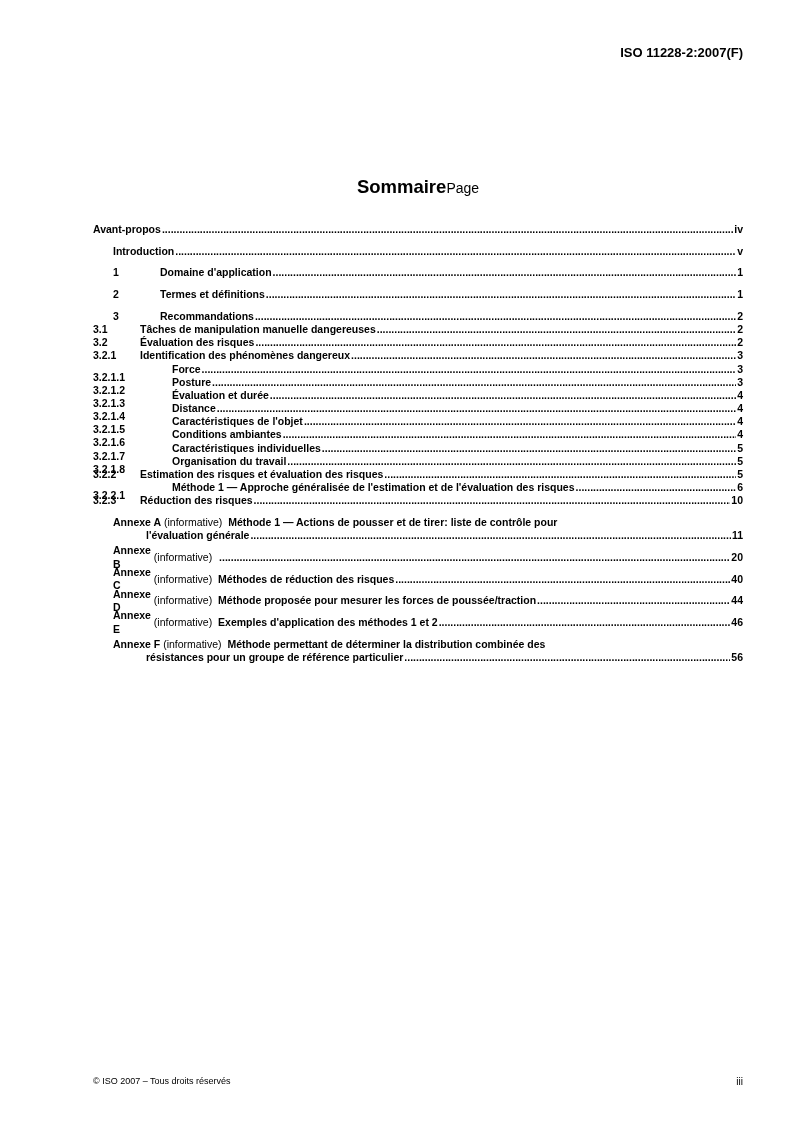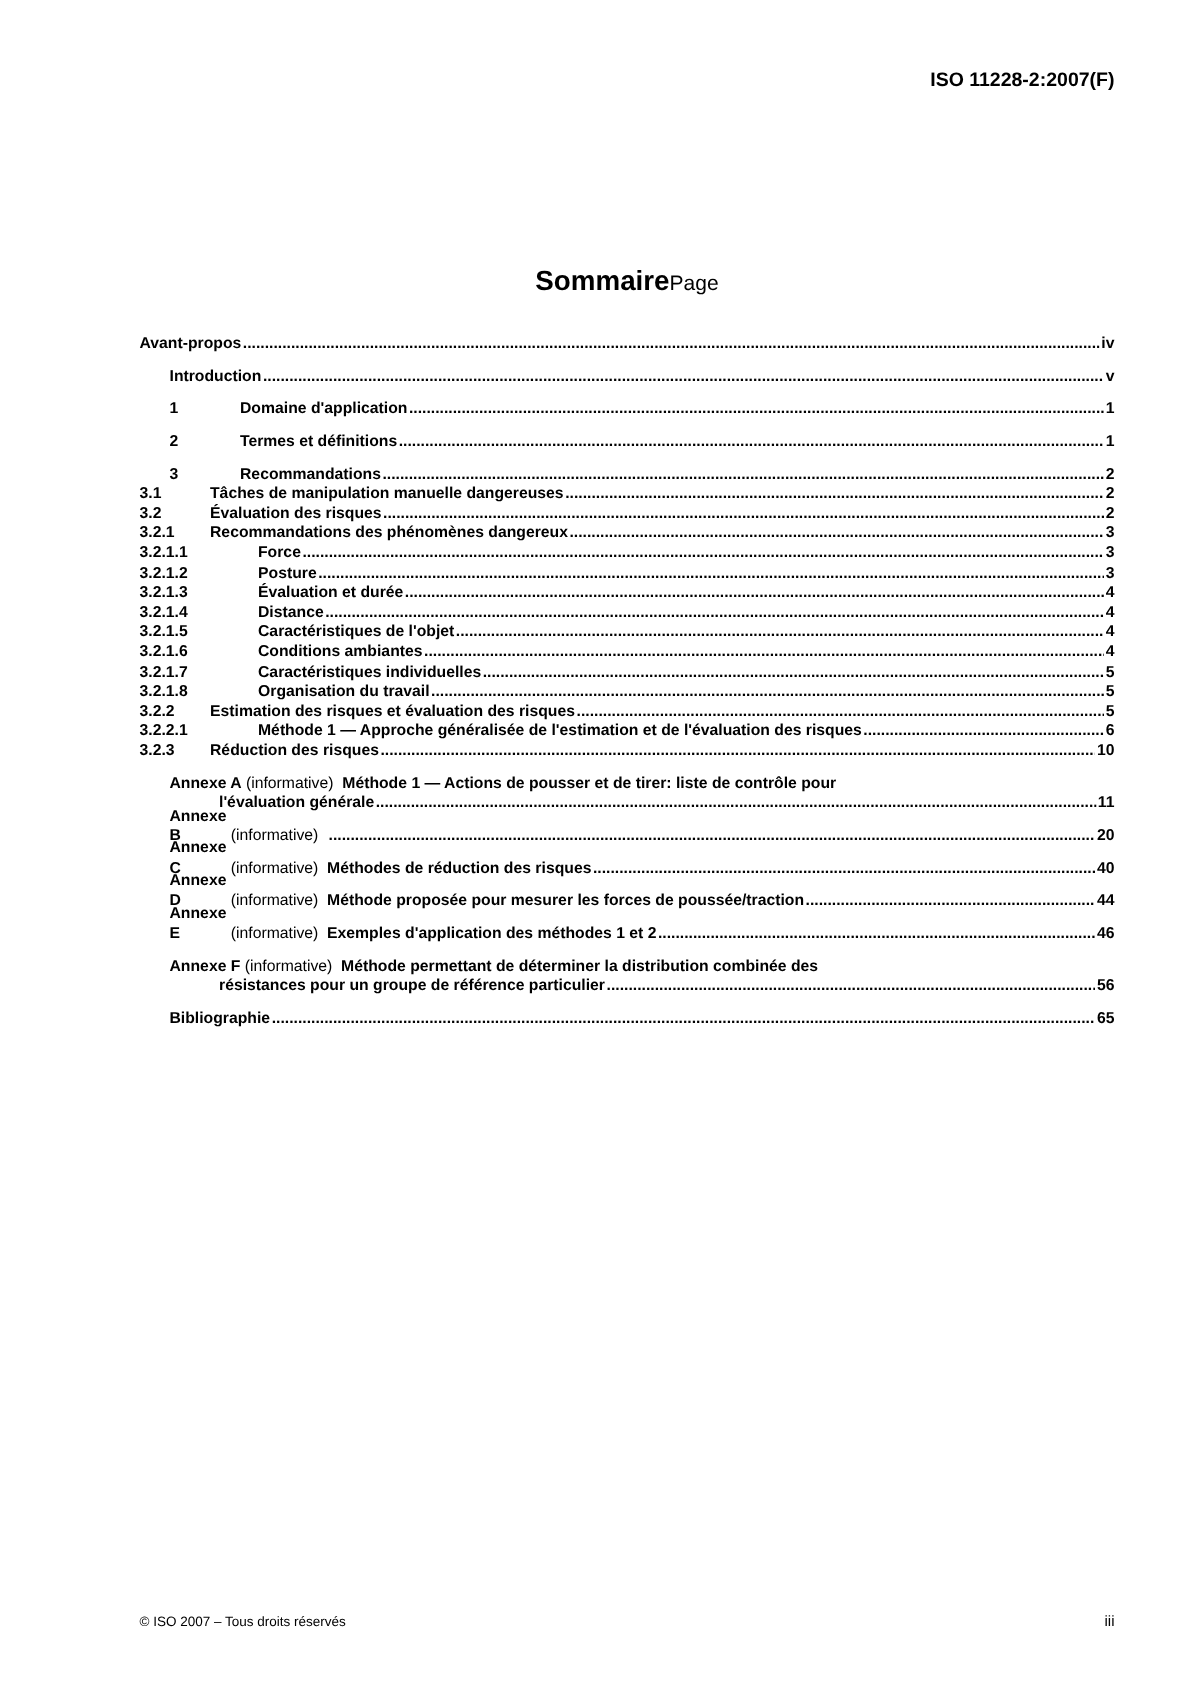--- a/index.html
+++ b/index.html
@@ -3,21 +3,21 @@
 <meta charset="utf-8">
 <style>
   html, body { margin:0; padding:0; background:#ffffff; }
   body { width:793px; height:1122px; position:relative; overflow:hidden;
          font-family:"Liberation Sans", sans-serif; color:#000; }
   .doc-id { position:absolute; right:50px; top:45px; font-size:13px; font-weight:bold; }
   .title-row { position:absolute; left:93px; right:50px; top:176px; display:flex; justify-content:center; align-items:baseline; }
   .title { font-size:18.5px; font-weight:bold; }
   .page-label { font-size:14px; }
   .toc { position:absolute; left:93px; right:50px; top:223px; font-size:10.5px; font-weight:bold; }
-  .row { position:relative; display:flex; align-items:flex-end; height:13.2px; line-height:13.2px; }
+  .row { position:relative; display:flex; align-items:center; height:13.2px; line-height:13.2px; }
   .row .num { flex:0 0 auto; }
   .row .text { white-space:nowrap; }
   .row .dots { flex:1 1 auto; overflow:hidden; white-space:nowrap; margin:0 1px; }
   .row .dots::after { content:"................................................................................................................................................................................................................................................................................"; letter-spacing:0; }
   .row .pg { flex:0 0 auto; text-align:right; }
   .gap { margin-top:8.5px;padding-left:20px; }
   .n1 { width:47px; }
   .n2 { width:47px; }
   .n3 { width:47px; }
   .n4 { width:79px;margin-top:16px; }
@@ -82,21 +82,21 @@
 
   <div class="row">
     <span class="num n2">3.2</span>
     <span class="text">Évaluation des risques</span>
     <span class="dots"></span>
     <span class="pg">2</span>
   </div>
 
   <div class="row">
     <span class="num n3">3.2.1</span>
-    <span class="text">Recommandations des phénomènes dangereux</span>
+    <span class="text">Identification des phénomènes dangereux</span>
     <span class="dots"></span>
     <span class="pg">3</span>
   </div>
 
   <div class="row">
     <span class="num n4">3.2.1.1</span>
     <span class="text">Force</span>
     <span class="dots"></span>
     <span class="pg">3</span>
   </div>
@@ -211,23 +211,18 @@
     <div class="row gap annex-first">
       <span class="annex-label">Annexe F</span>&nbsp;<span class="annex-info">(informative)</span>&nbsp;&nbsp;<span class="text">Méthode permettant de déterminer la distribution combinée des</span>
     </div>
     <div class="row annex-cont">
       <span class="text">résistances pour un groupe de référence particulier</span>
       <span class="dots"></span>
       <span class="pg">56</span>
     </div>
   </div>
 
-  <div class="row gap">
-    <span class="text">Bibliographie</span>
-    <span class="dots"></span>
-    <span class="pg">65</span>
-  </div>
 </div>
 
 <div class="footer">
   <span>© ISO 2007 – Tous droits réservés</span>
   <span class="pg">iii</span>
 </div>
 
 </body></html>

